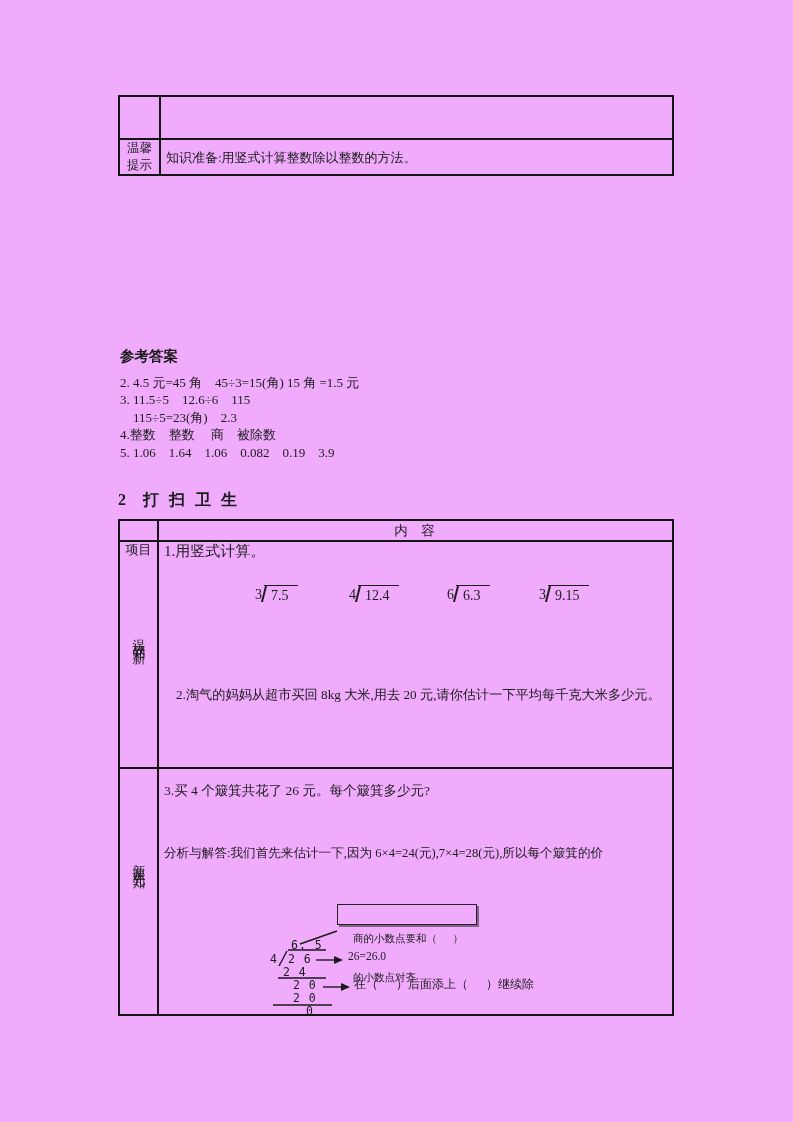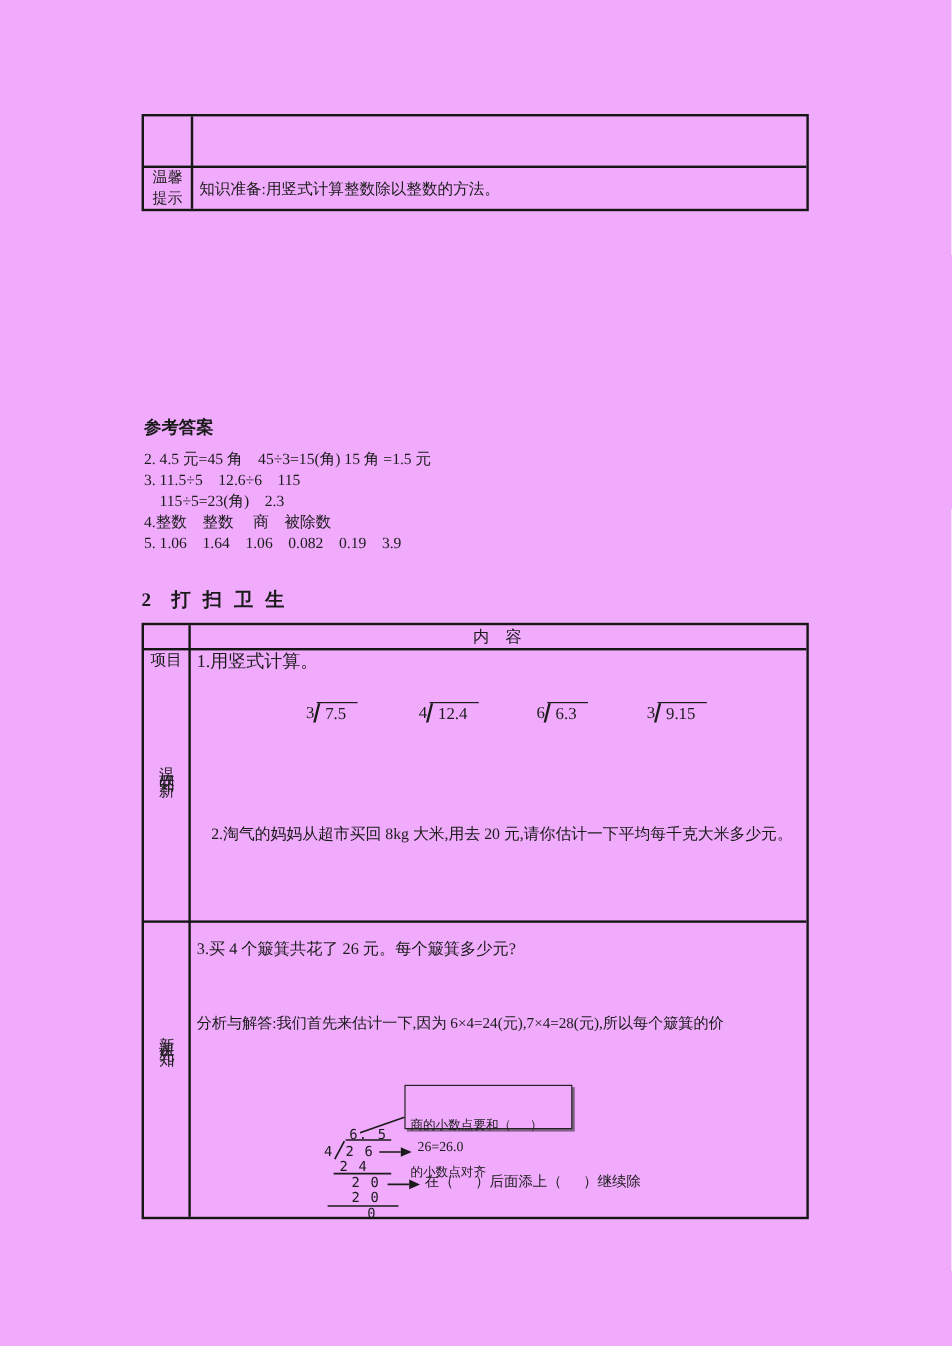--- a/index.html
+++ b/index.html
@@ -42,23 +42,23 @@
   .analysis { font-size:12.6px; }
 
   
   .ld { position:absolute; display:inline-flex; align-items:flex-start; font-size:14px; }
   .ld .dvr { padding-top:2px; }
   .ld .dvd { position:relative; border-top:1.6px solid #1a1a1a; padding:2px 9px 2px 7px; margin-left:2px; }
   .ld .dvd::before { content:""; position:absolute; left:1px; top:0; width:1.6px; height:16px;
                      background:#1a1a1a; transform:skewX(-14deg); transform-origin:top; }
 
   
-  .callout { position:absolute; left:217px; top:383px; width:140px; height:37px;
+  .callout { position:absolute; left:217px; top:383px; width:140px; height:21px;
              border:1.5px solid #222; box-shadow:2px 2px 0 rgba(40,40,40,.55);
-             font-size:10.5px; line-height:13px; padding:1px 4px; white-space:pre; }
+             font-size:10.5px; line-height:13px; padding:1px 15px; white-space:pre; }
   .digits { position:absolute; font-family:"DejaVu Sans Mono","Liberation Mono",monospace;
             font-size:11.5px; letter-spacing:1px; white-space:pre; }
   .dnote { position:absolute; font-size:12px; white-space:pre; }
   svg.diagram-lines { position:absolute; left:140px; top:385px; width:300px; height:112px; }
   svg.diagram-lines line { stroke:#1a1a1a; stroke-width:1.4; }
   svg.diagram-lines polygon { fill:#1a1a1a; }
 </style>
 </head>
 <body>
 

